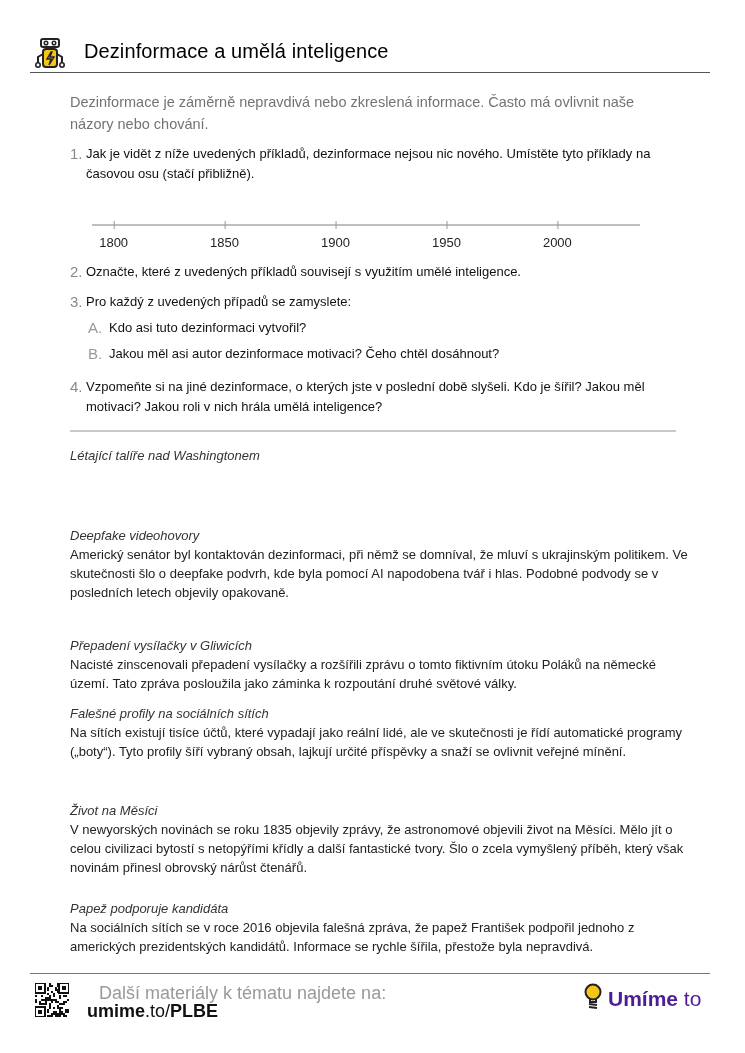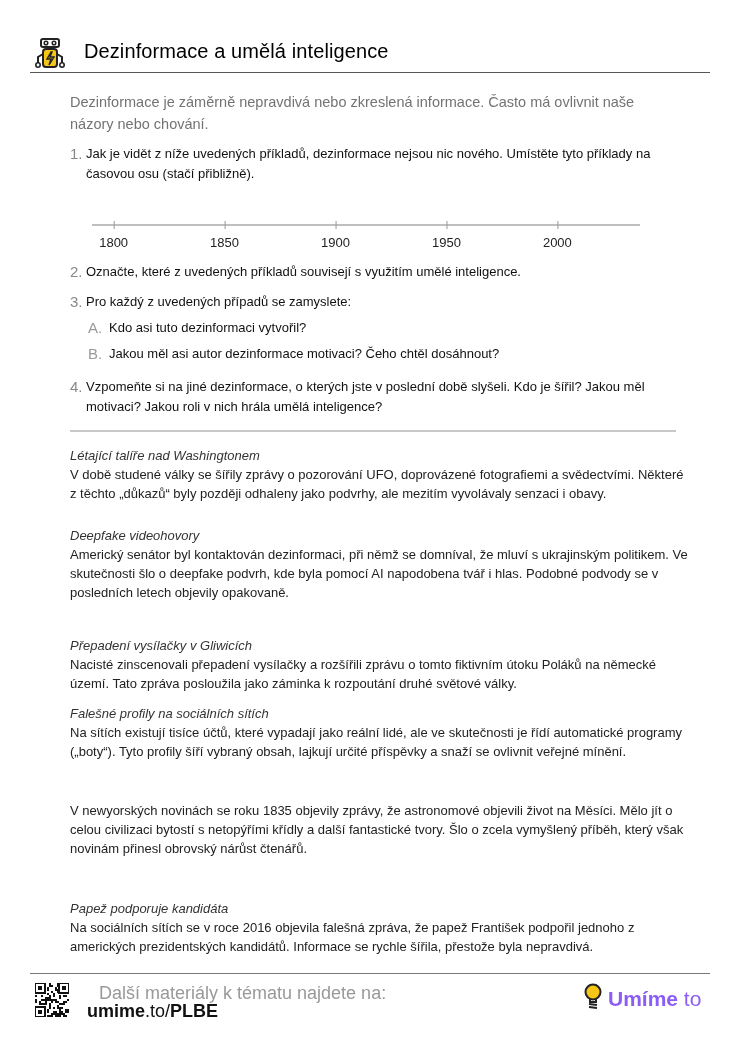--- a/index.html
+++ b/index.html
@@ -19,21 +19,21 @@
   .sep { left:70px; top:430px; width:606px; height:2px; background:#c8c8c8; }
   .example { position:absolute; left:70px; width:620px; font-size:13px; line-height:19px; color:#222; }
   .example .etitle { font-style:italic; color:#333; display:block; }
   .example .ebody { display:block; }
   .footer-rule { left:30px; top:973px; width:680px; height:1px; background:#777; }
   .qr { left:35px; top:983px; width:34px; height:34px; }
   .footer-label { left:99px; top:983px; font-size:18px; color:#999; white-space:nowrap; }
   .footer-link { left:87px; top:1001px; font-size:18px; color:#111; white-space:nowrap; }
   .footer-link b { font-weight:bold; }
   .brand { left:584px; top:984px; height:30px; display:flex; align-items:center; }
-  .brand-text { font-size:21px; color:#8b5cf6; margin-left:6px; white-space:nowrap; }
+  .brand-text { font-size:21px; color:#4c1d95; margin-left:6px; white-space:nowrap; }
   .brand-text b { font-weight:bold; }
 </style>
 </head>
 <body>
 
 <div class="abs header-logo">
   <svg width="36" height="32" viewBox="0 0 36 32">
     <rect x="8" y="1" width="18" height="8" rx="2" fill="none" stroke="#222" stroke-width="2"></rect>
     <circle cx="13" cy="5" r="1.8" fill="none" stroke="#222" stroke-width="1.5"></circle>
     <circle cx="21" cy="5" r="1.8" fill="none" stroke="#222" stroke-width="1.5"></circle>
@@ -91,35 +91,35 @@
 
 <div class="q" style="top:377px;">
   <span class="num">4.</span>
   <span class="txt">Vzpomeňte si na jiné dezinformace, o kterých jste v poslední době slyšeli. Kdo je šířil? Jakou měl motivaci? Jakou roli v nich hrála umělá inteligence?</span>
 </div>
 
 <div class="abs sep"></div>
 
 <div class="example" style="top:446px;">
   <span class="etitle">Létající talíře nad Washingtonem</span>
-  <span class="ebody">V době studené války se šířily zprávy o pozorování UFO, doprovázené fotografiemi a svědectvími. Některé z těchto „důkazů“ byly později odhaleny jako podvrhy, ale mezitím vyvolávaly senzaci i obavy.</span>
 </div>
 <div class="example" style="top:526px;">
   <span class="etitle">Deepfake videohovory</span>
   <span class="ebody">Americký senátor byl kontaktován dezinformaci, při němž se domníval, že mluví s ukrajinským politikem. Ve skutečnosti šlo o deepfake podvrh, kde byla pomocí AI napodobena tvář i hlas. Podobné podvody se v posledních letech objevily opakovaně.</span>
 </div>
 <div class="example" style="top:636px;">
   <span class="etitle">Přepadení vysílačky v Gliwicích</span>
   <span class="ebody">Nacisté zinscenovali přepadení vysílačky a rozšířili zprávu o tomto fiktivním útoku Poláků na německé území. Tato zpráva posloužila jako záminka k rozpoutání druhé světové války.</span>
 </div>
 <div class="example" style="top:704px;">
   <span class="etitle">Falešné profily na sociálních sítích</span>
   <span class="ebody">Na sítích existují tisíce účtů, které vypadají jako reální lidé, ale ve skutečnosti je řídí automatické programy („boty“). Tyto profily šíří vybraný obsah, lajkují určité příspěvky a snaží se ovlivnit veřejné mínění.</span>
 </div>
 <div class="example" style="top:801px;">
+  <span class="etitle">Život na Měsíci</span>
   <span class="ebody">V newyorských novinách se roku 1835 objevily zprávy, že astronomové objevili život na Měsíci. Mělo jít o celou civilizaci bytostí s netopýřími křídly a další fantastické tvory. Šlo o zcela vymyšlený příběh, který však novinám přinesl obrovský nárůst čtenářů.</span>
 </div>
 <div class="example" style="top:899px;">
   <span class="etitle">Papež podporuje kandidáta</span>
   <span class="ebody">Na sociálních sítích se v roce 2016 objevila falešná zpráva, že papež František podpořil jednoho z amerických prezidentských kandidátů. Informace se rychle šířila, přestože byla nepravdivá.</span>
 </div>
 
 <div class="abs footer-rule"></div>
 <div class="abs qr">
   <svg width="34" height="34" viewBox="0 0 34 34" id="qr-svg">

